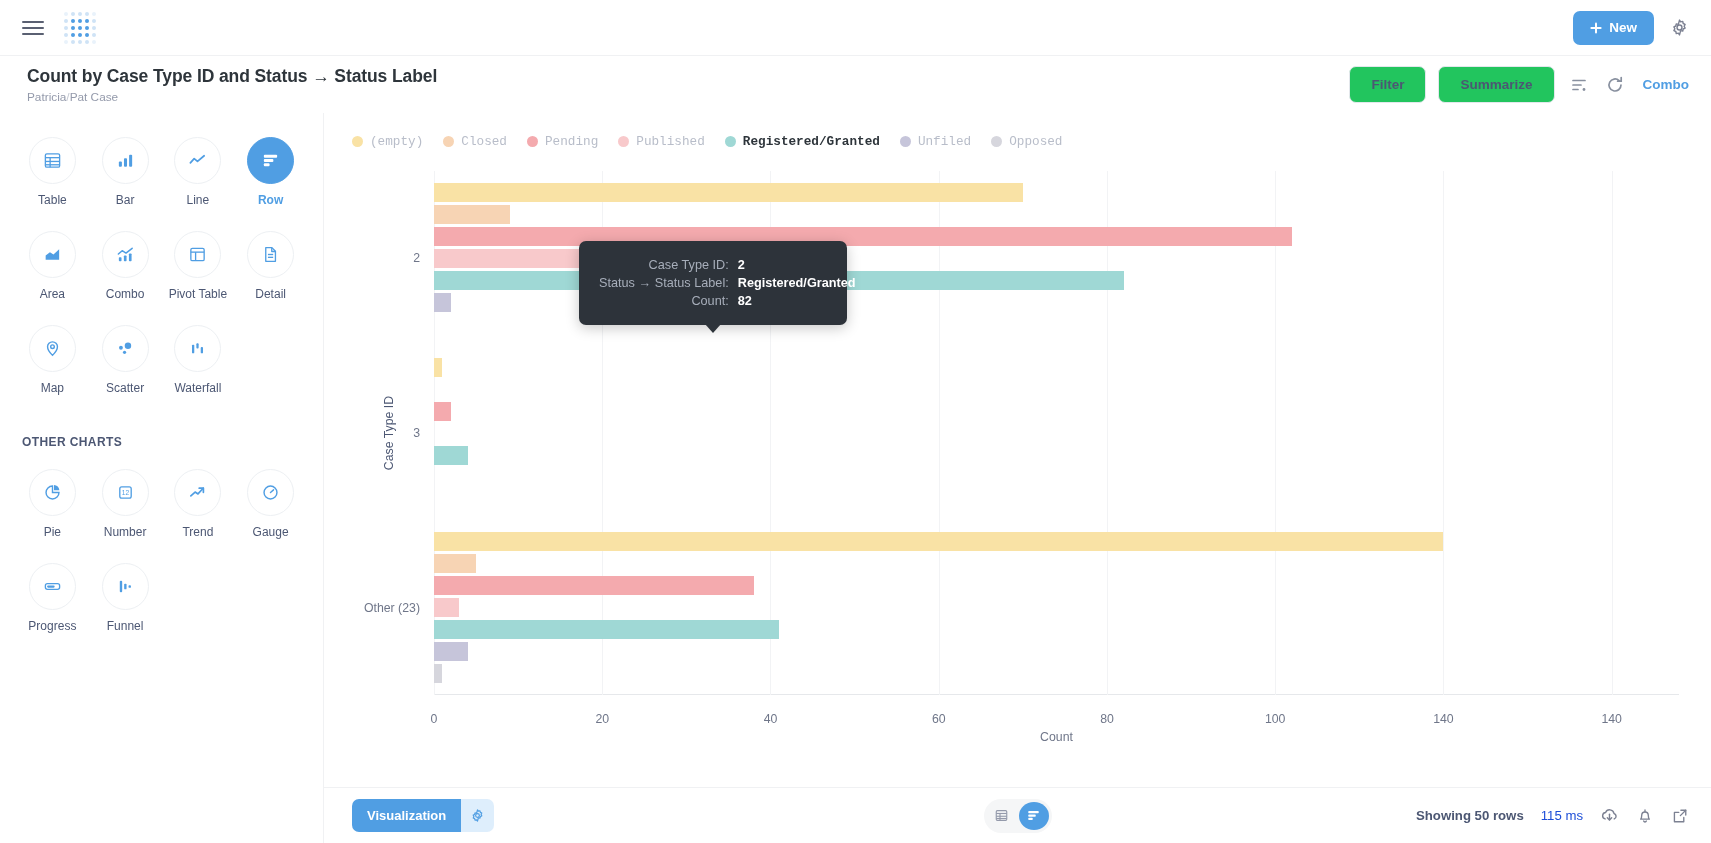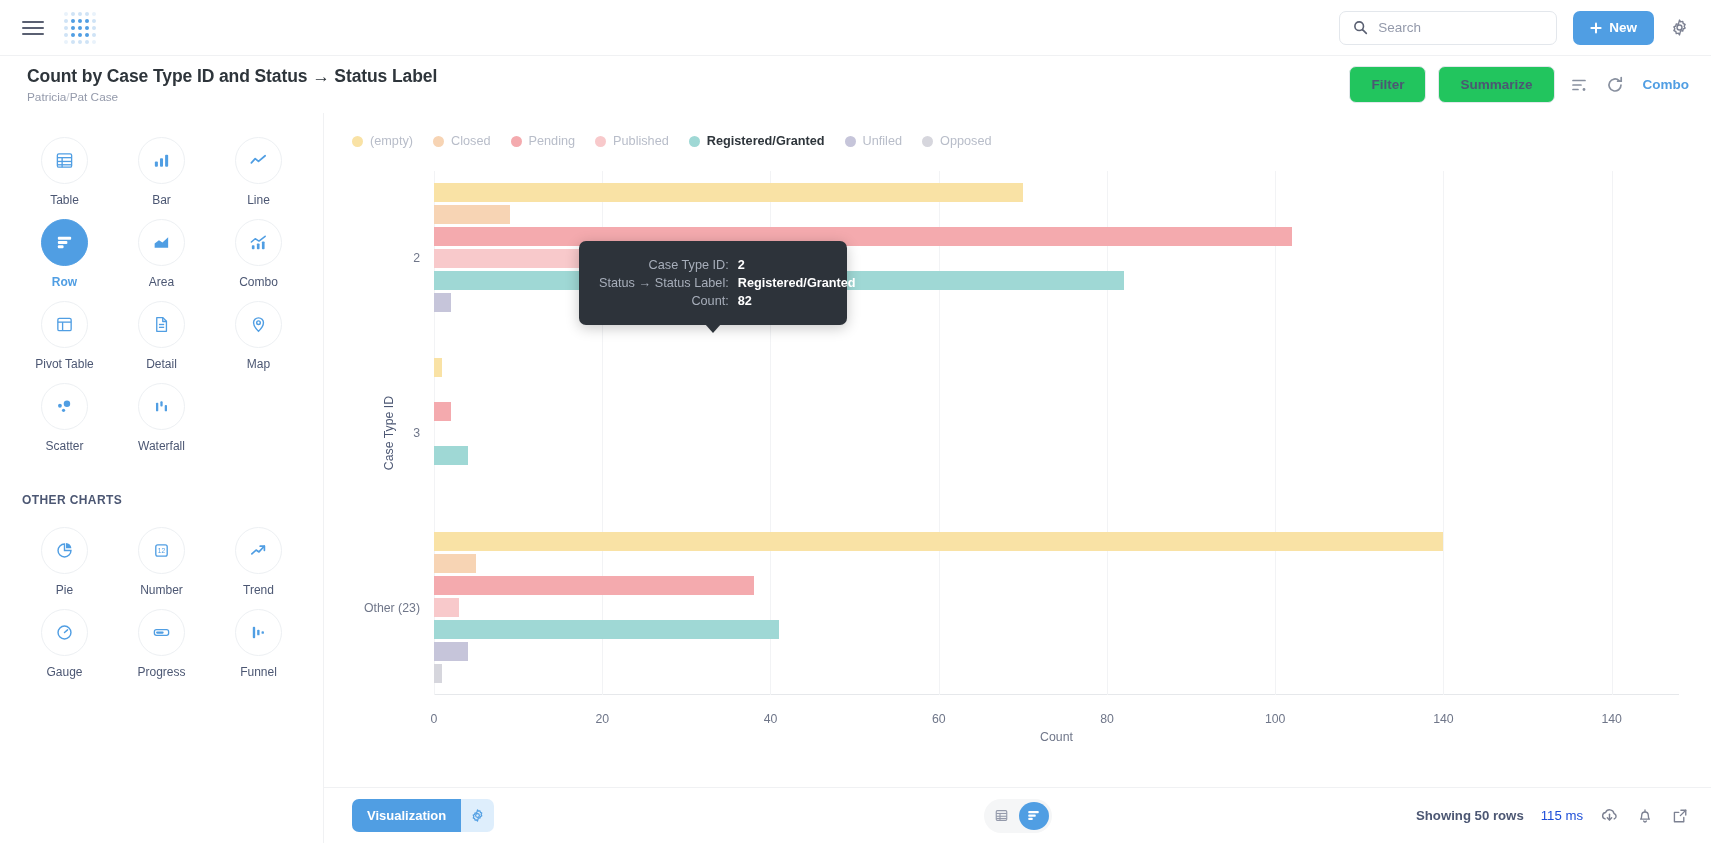--- a/index.html
+++ b/index.html
@@ -60,42 +60,42 @@
 
   
   .body { flex: 1; display: flex; min-height: 0; }
 
   
   .viz-sidebar {
     width: 324px; flex: 0 0 324px; border-right: 1px solid #f0f1f3;
     display: flex; flex-direction: column; background: #fff; position: relative;
   }
   .viz-scroll { flex: 1; padding: 24px 16px 0 16px; overflow: hidden; }
-  .viz-grid { display: grid; grid-template-columns: repeat(3, 1fr); row-gap: 12px; }
+  .viz-grid { display: grid; grid-template-columns: repeat(4, 1fr); row-gap: 24px; }
   .viz-item { display: flex; flex-direction: column; align-items: center; gap: 9px; cursor: pointer; }
   .viz-circle {
     width: 47px; height: 47px; border-radius: 50%; border: 1px solid #edf0f3;
     display: flex; align-items: center; justify-content: center; color: #509ee3; background: #fff;
   }
   .viz-item.active .viz-circle { background: #509ee3; border-color: #509ee3; color: #fff; }
   .viz-label { font-size: 12px; color: #4c5773; font-weight: 400; }
   .viz-item.active .viz-label { color: #509ee3; font-weight: 700; }
   .section-head { font-size: 12px; font-weight: 700; color: #4c5773; letter-spacing: 0.4px; margin: 40px 0 20px 6px; }
   .done-wrap { padding: 0 0 26px 0; display: flex; justify-content: center; }
   .done-btn {
     background: #509ee3; color: #fff; border: none; border-radius: 22px;
     width: 144px; height: 43px; font-size: 14.5px; font-weight: 700; cursor: pointer;
     font-family: "Liberation Sans", sans-serif;
   }
 
   
   .chart-area { flex: 1; display: flex; flex-direction: column; min-width: 0; position: relative; }
   .chart-main { flex: 1; position: relative; padding: 0; min-height: 0; }
 
-  .legend { display: flex; align-items: flex-end; gap: 20px; padding: 21px 0 0 28px; flex-wrap: nowrap; }
+  .legend { display: flex; align-items: flex-end; gap: 20px; padding: 21px 0 0 28px; flex-wrap: nowrap; font-family: Liberation Mono, monospace; }
   .legend-item { display: flex; align-items: center; gap: 7px; font-size: 12.7px; color: #b8bdc9; cursor: pointer; white-space: nowrap; }
   .legend-item.active { color: #2e353b; font-weight: 700; }
   .legend-dot { width: 11px; height: 11px; border-radius: 50%; flex: 0 0 11px; }
 
   
   .plot-wrap { position: absolute; left: 0; right: 0; top: 36px; bottom: 0; }
   .plot { position: absolute; left: 110px; right: 32px; top: 22px; bottom: 92px; }
   .gridline { position: absolute; top: 0; bottom: 0; width: 1px; background: #f2f3f5; }
   .axis-line { position: absolute; left: 0; right: 0; bottom: 0; height: 1px; background: #e6e8eb; }
   .tick-label { position: absolute; bottom: -31px; transform: translateX(-50%); font-size: 12.3px; color: #6f7689; white-space: nowrap; }
@@ -187,29 +187,20 @@
         <span></span>
         <span class="pale"></span>
       <span class="faint"></span>
         <span class="pale"></span>
         <span class="pale"></span>
         <span class="pale"></span>
         <span class="faint"></span>
     </div>
 
     <div class="topnav-right">
-      <div class="search-box">
-        <span>
-          <svg width="15" height="15" viewBox="0 0 16 16" fill="none" stroke="#5a6072" stroke-width="1.7">
-            <circle cx="6.6" cy="6.6" r="4.6"></circle>
-              <line x1="10.2" y1="10.2" x2="14.2" y2="14.2" stroke-linecap="round"></line>
-          </svg>
-        </span>
-        <span>Search</span>
-      </div>
       <button class="new-btn">
         <span>
           <svg width="12" height="12" viewBox="0 0 12 12" stroke="#fff" stroke-width="2" stroke-linecap="round">
             <line x1="6" y1="1.4" x2="6" y2="10.6"></line>
               <line x1="1.4" y1="6" x2="10.6" y2="6"></line>
           </svg>
         </span>
         <span>New</span>
       </button>
       <span class="gear-top">

